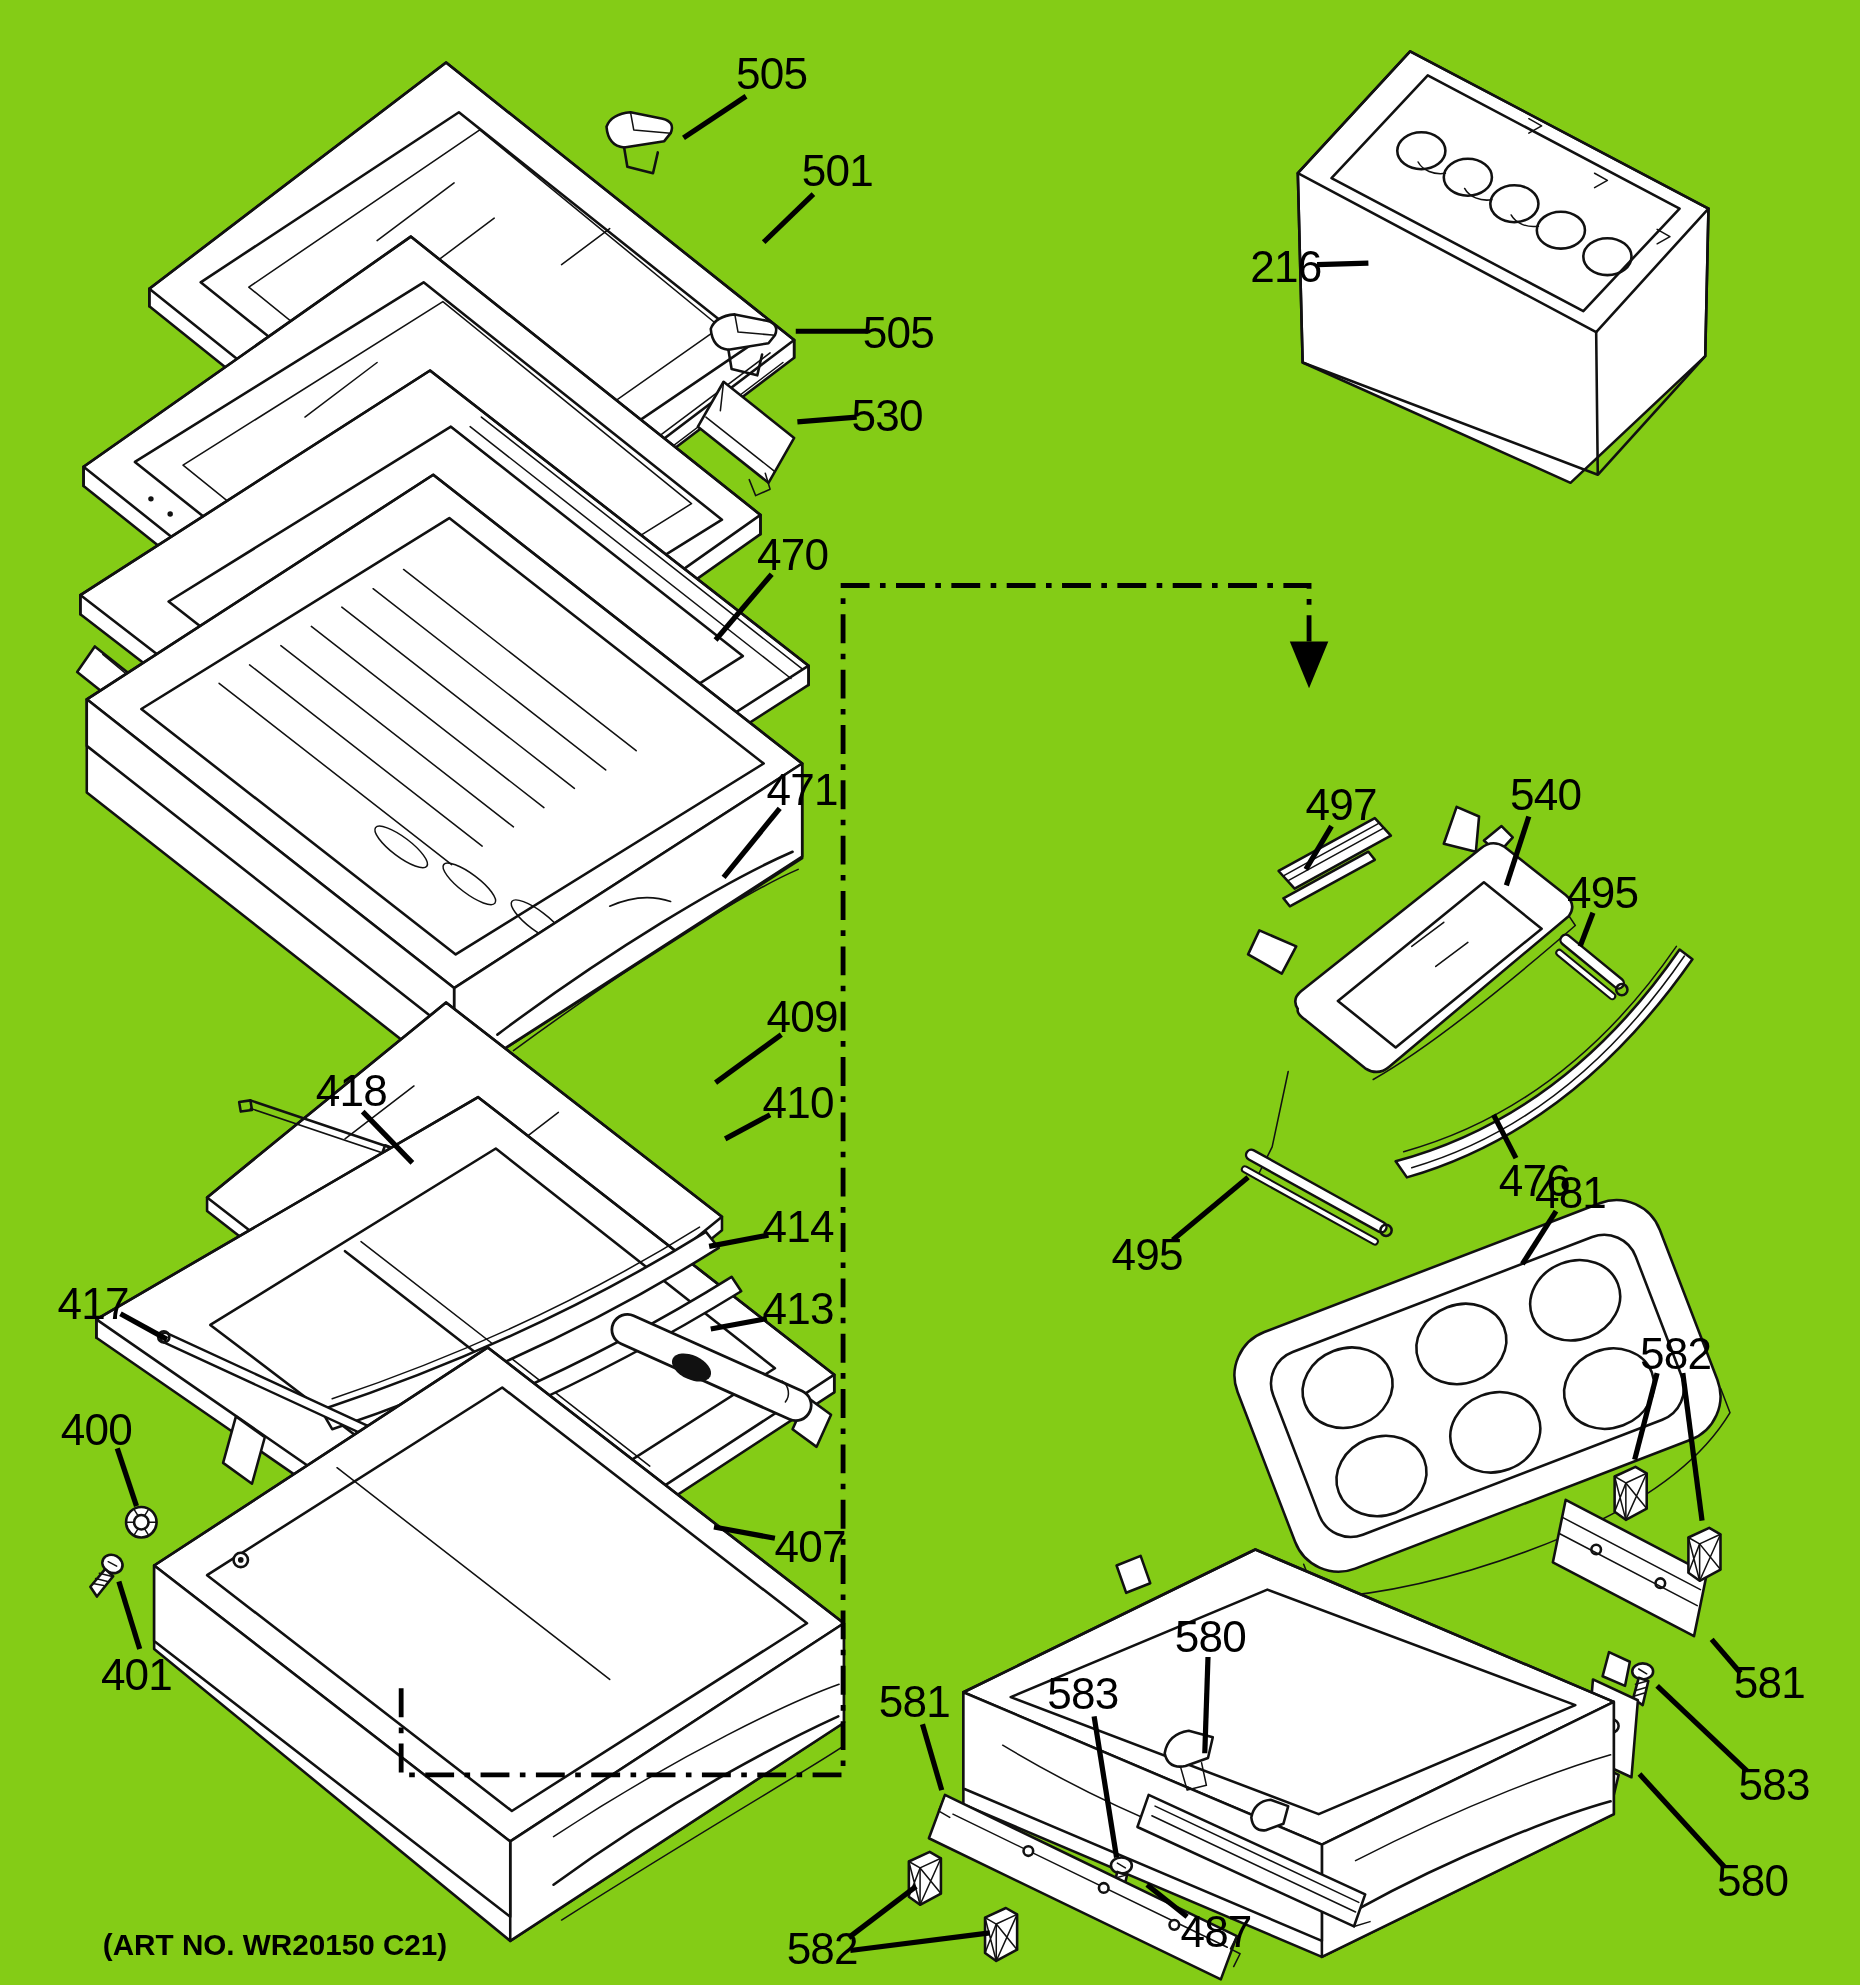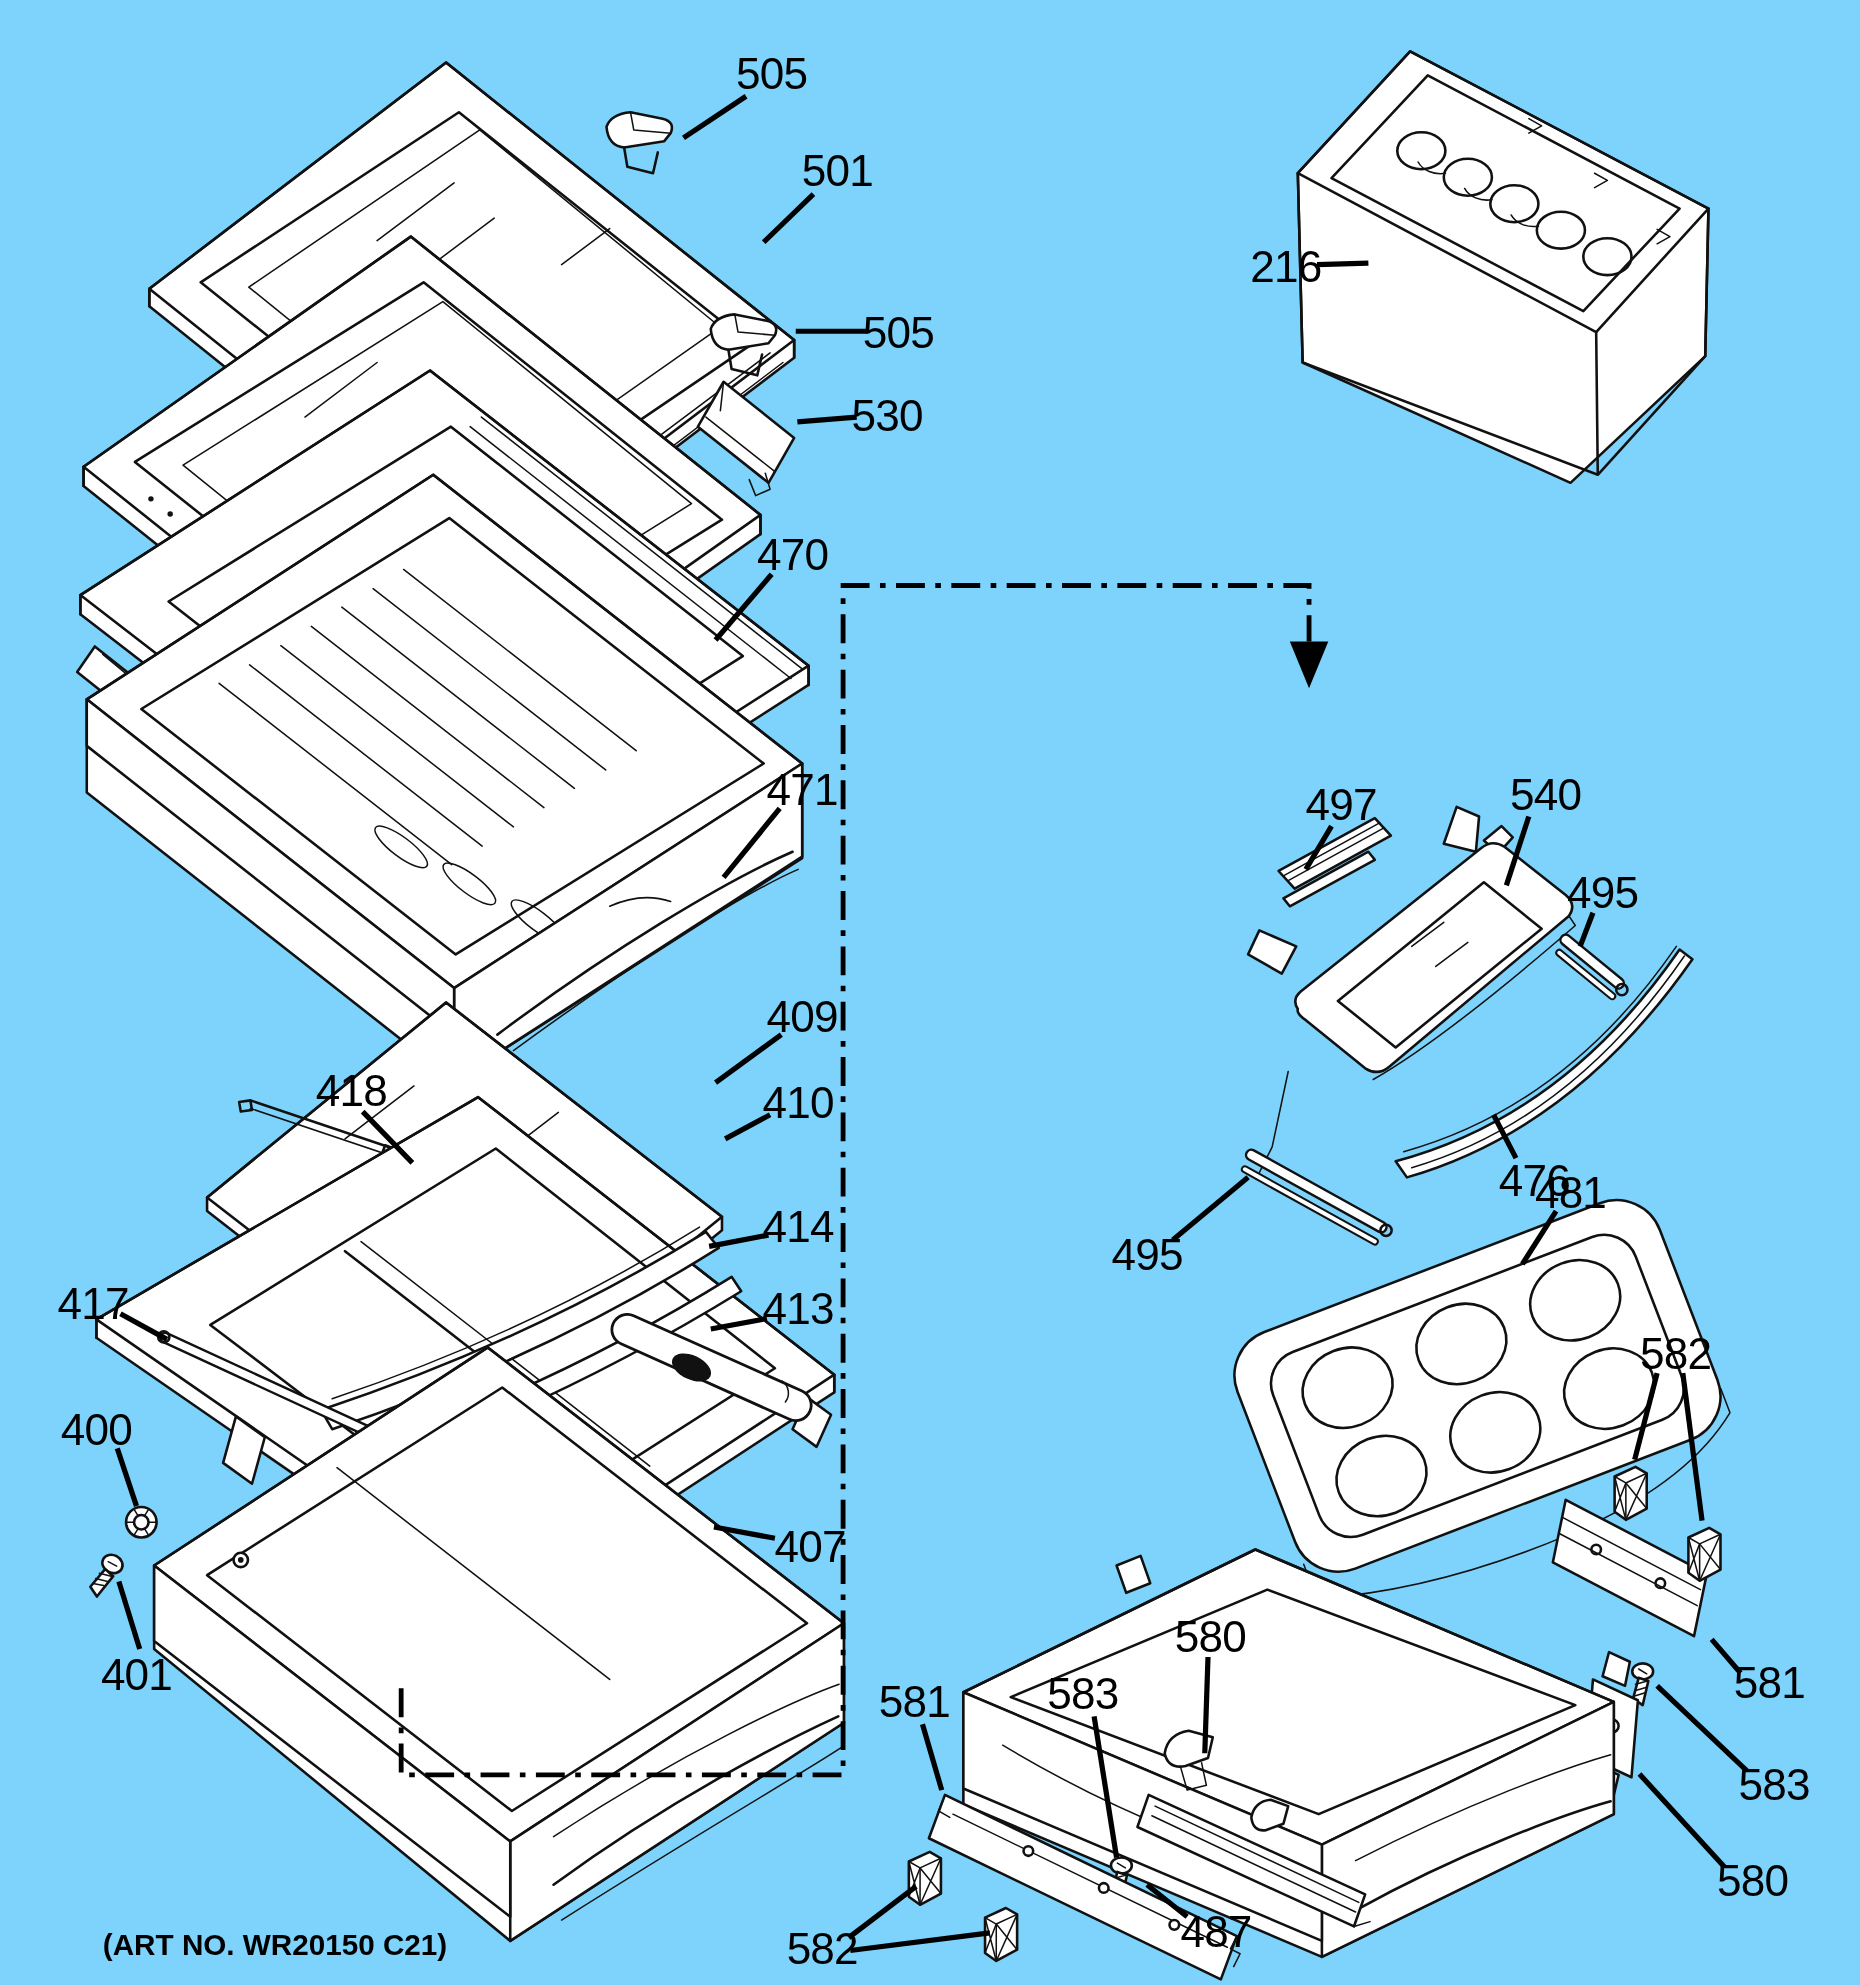--- a/index.html
+++ b/index.html
@@ -1,19 +1,19 @@
 <!DOCTYPE html>
 <html style="font-size:13px"><head>
 <meta charset="utf-8">
 <style>
   html,body{margin:0;padding:0;background:#e8e8e8;}
   .page{
     position:relative;
     width:1861px;height:1985px;
-    background:#7dd3fc;
+    background:#84cc16;
     font-family:"Liberation Sans",sans-serif;
     overflow:hidden;
   }
   svg{position:absolute;left:0;top:0;}
   .part{stroke:#111;stroke-width:3.2;fill:none;stroke-linejoin:round;stroke-linecap:round;}
   .partfill{stroke:#111;stroke-width:3.2;fill:#fff;stroke-linejoin:round;stroke-linecap:round;}
   .detail{stroke:#111;stroke-width:1.9;fill:none;stroke-linejoin:round;stroke-linecap:round;}
   .callout-text{
     font-family:"Liberation Sans",sans-serif;
     font-size:55px;fill:#000;letter-spacing:-1px;

